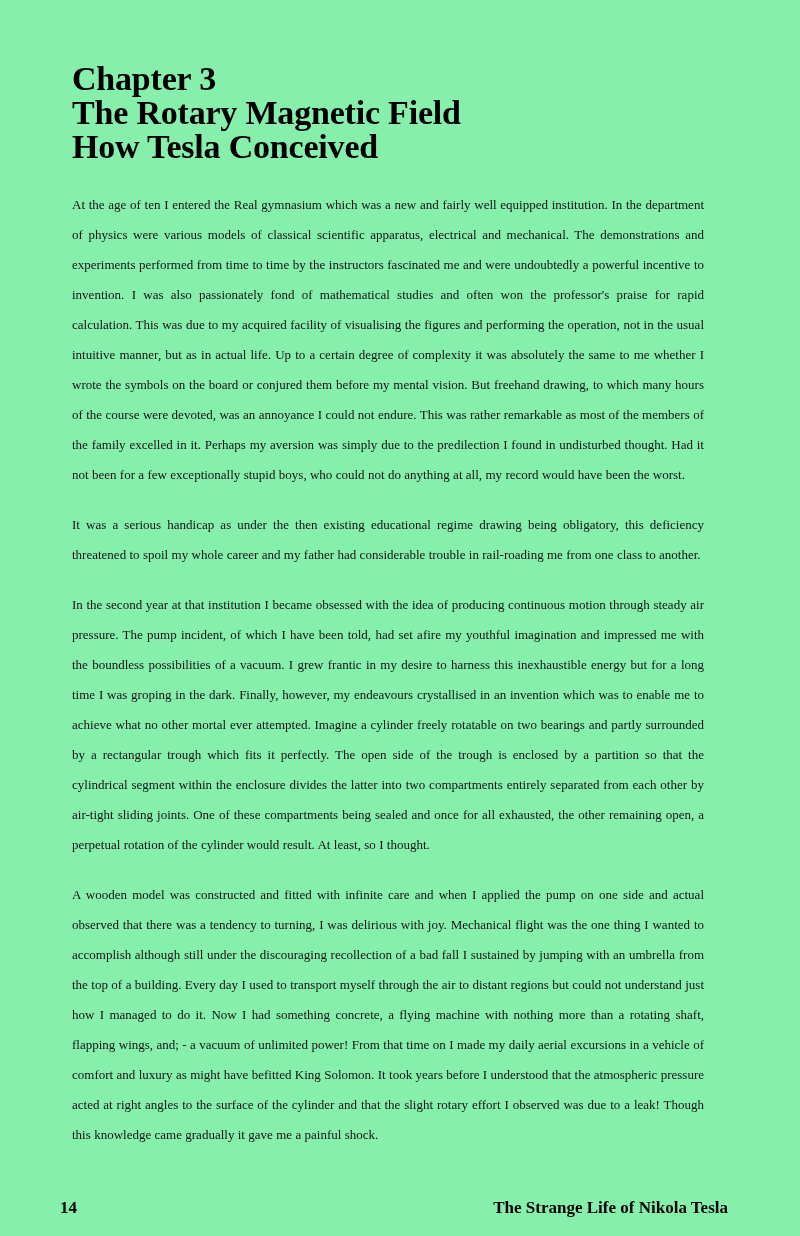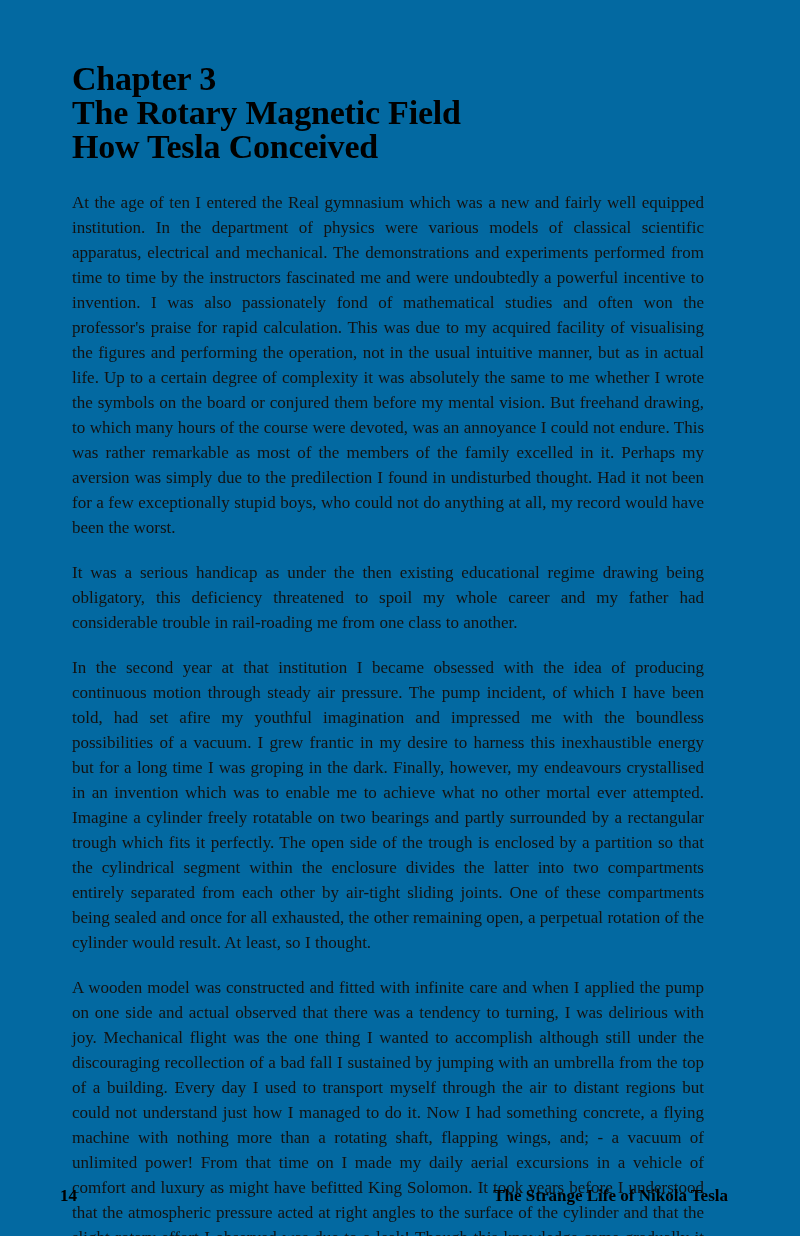--- a/index.html
+++ b/index.html
@@ -12,21 +12,21 @@
     height: 1236px;
     position: relative;
     overflow: hidden;
     font-family: "Liberation Serif", "DejaVu Serif", serif;
     color: #0a0a0a;
   }
 
   .page {
     position: absolute;
     inset: 0;
-    background: #0369a1;
+    background: #86efac;
   }
 
   
   .chapter-heading {
     position: absolute;
     left: 72px;
     top: 62px;
     width: 640px;
     font-weight: 700;
     font-size: 34px;
@@ -40,22 +40,22 @@
   }
 
   
   .body-copy {
     position: absolute;
     left: 72px;
     top: 190px;
     width: 632px;
   }
   .para {
-    font-size: 17px;
-    line-height: 25px;
+    font-size: 13px;
+    line-height: 30px;
     text-align: justify;
     text-justify: inter-word;
     margin: 0 0 20px 0;
     word-spacing: 0.1px;
     hyphens: none;
     color: #121212;
   }
   .para:last-child { margin-bottom: 0; }
   .para.last-line-left { text-align-last: left; }
 
@@ -78,21 +78,21 @@
     right: 72px;
     top: 1186px;
     display: flex;
     align-items: baseline;
     justify-content: space-between;
     font-weight: 700;
     font-size: 17px;
     color: #000000;
   }
   .footer-page-number { letter-spacing: 0px; }
-  .footer-book-title { letter-spacing: 0px; }
+  .footer-book-title { letter-spacing: 0px; margin-top: 12px; }
 </style>
 </head>
 <body>
 
 <div class="page">
 
   <div class="chapter-heading">
     <span class="hline">Chapter 3</span>
     <span class="hline">The Rotary Magnetic Field</span>
     <span class="hline">How Tesla Conceived</span>

